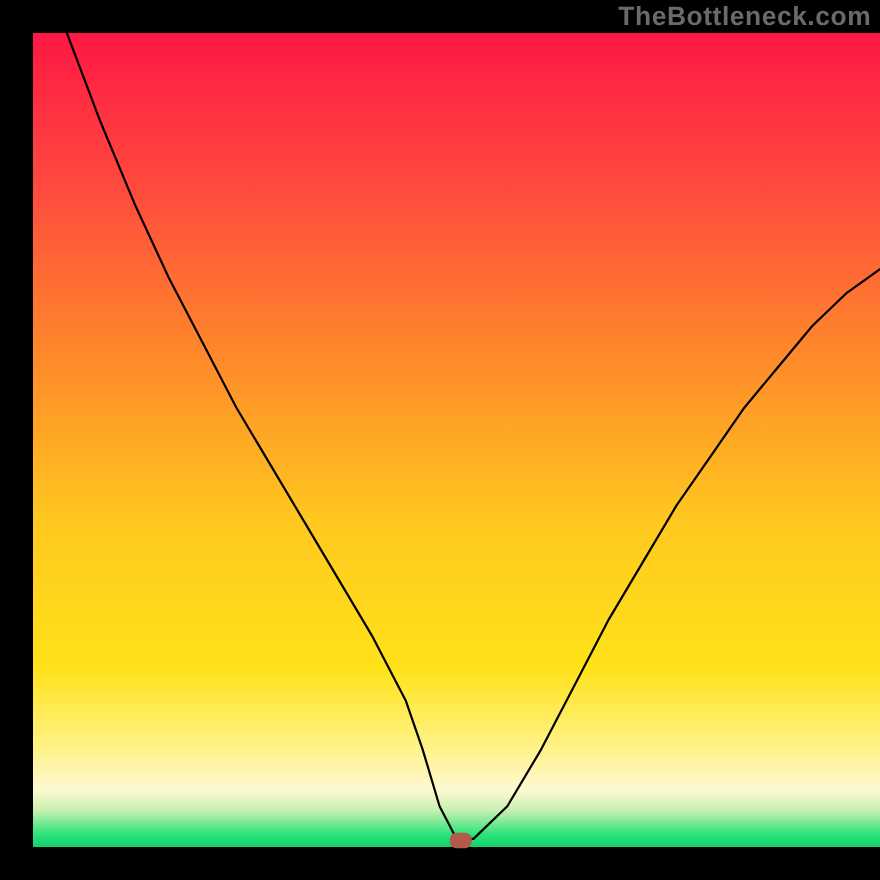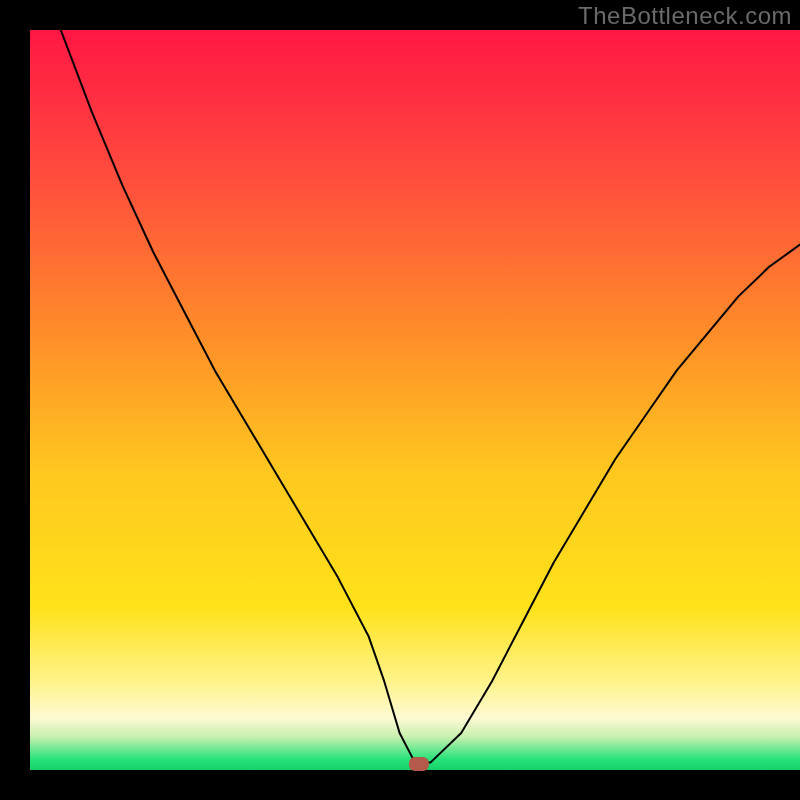--- a/index.html
+++ b/index.html
@@ -17,21 +17,21 @@
   }
   svg {
     display: block;
   }
   .watermark {
     position: absolute;
     top: 2px;
     right: 8px;
     font-family: Arial, Helvetica, sans-serif;
     font-size: 24px;
-    font-weight: 400;
+    font-weight: 700;
     color: #6a6a6a;
     letter-spacing: 0.5px;
     user-select: none;
   }
 </style>
 </head>
 <body>
 
 <div class="chart-container">
   <svg id="chart-svg" width="800" height="800" viewBox="0 0 800 800">

